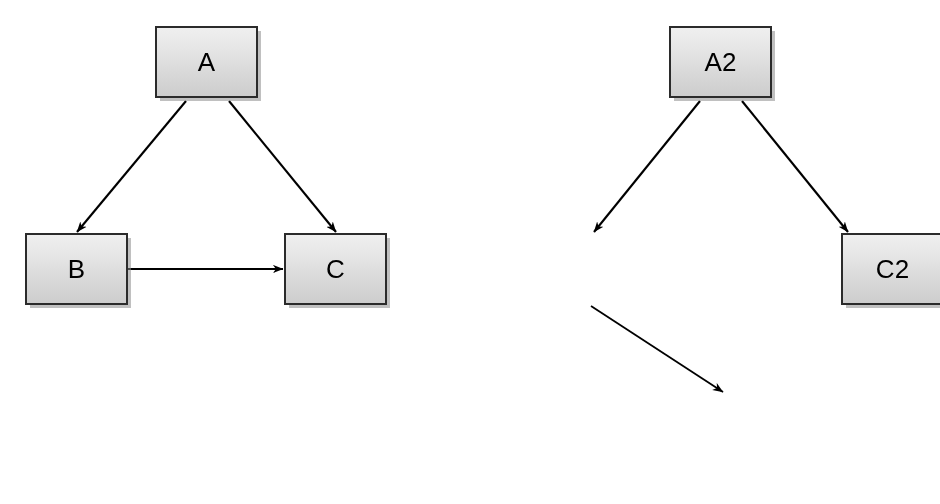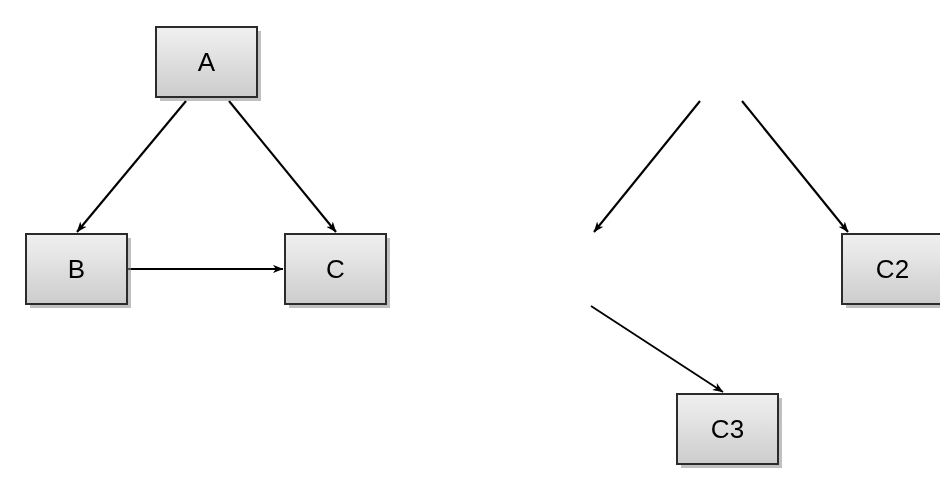--- a/index.html
+++ b/index.html
@@ -82,23 +82,23 @@
   </div>
 
   <div class="node" id="node-b">
     <span class="node-label">B</span>
   </div>
 
   <div class="node" id="node-c">
     <span class="node-label">C</span>
   </div>
 
+  <div class="node" id="node-a2">
+    <span class="node-label">A2</span>
+  </div>
 
 
   <div class="node" id="node-c2">
     <span class="node-label">C2</span>
   </div>
 
-  <div class="node" id="node-c3">
-    <span class="node-label">C3</span>
-  </div>
 
 </div>
 
 </body></html>

